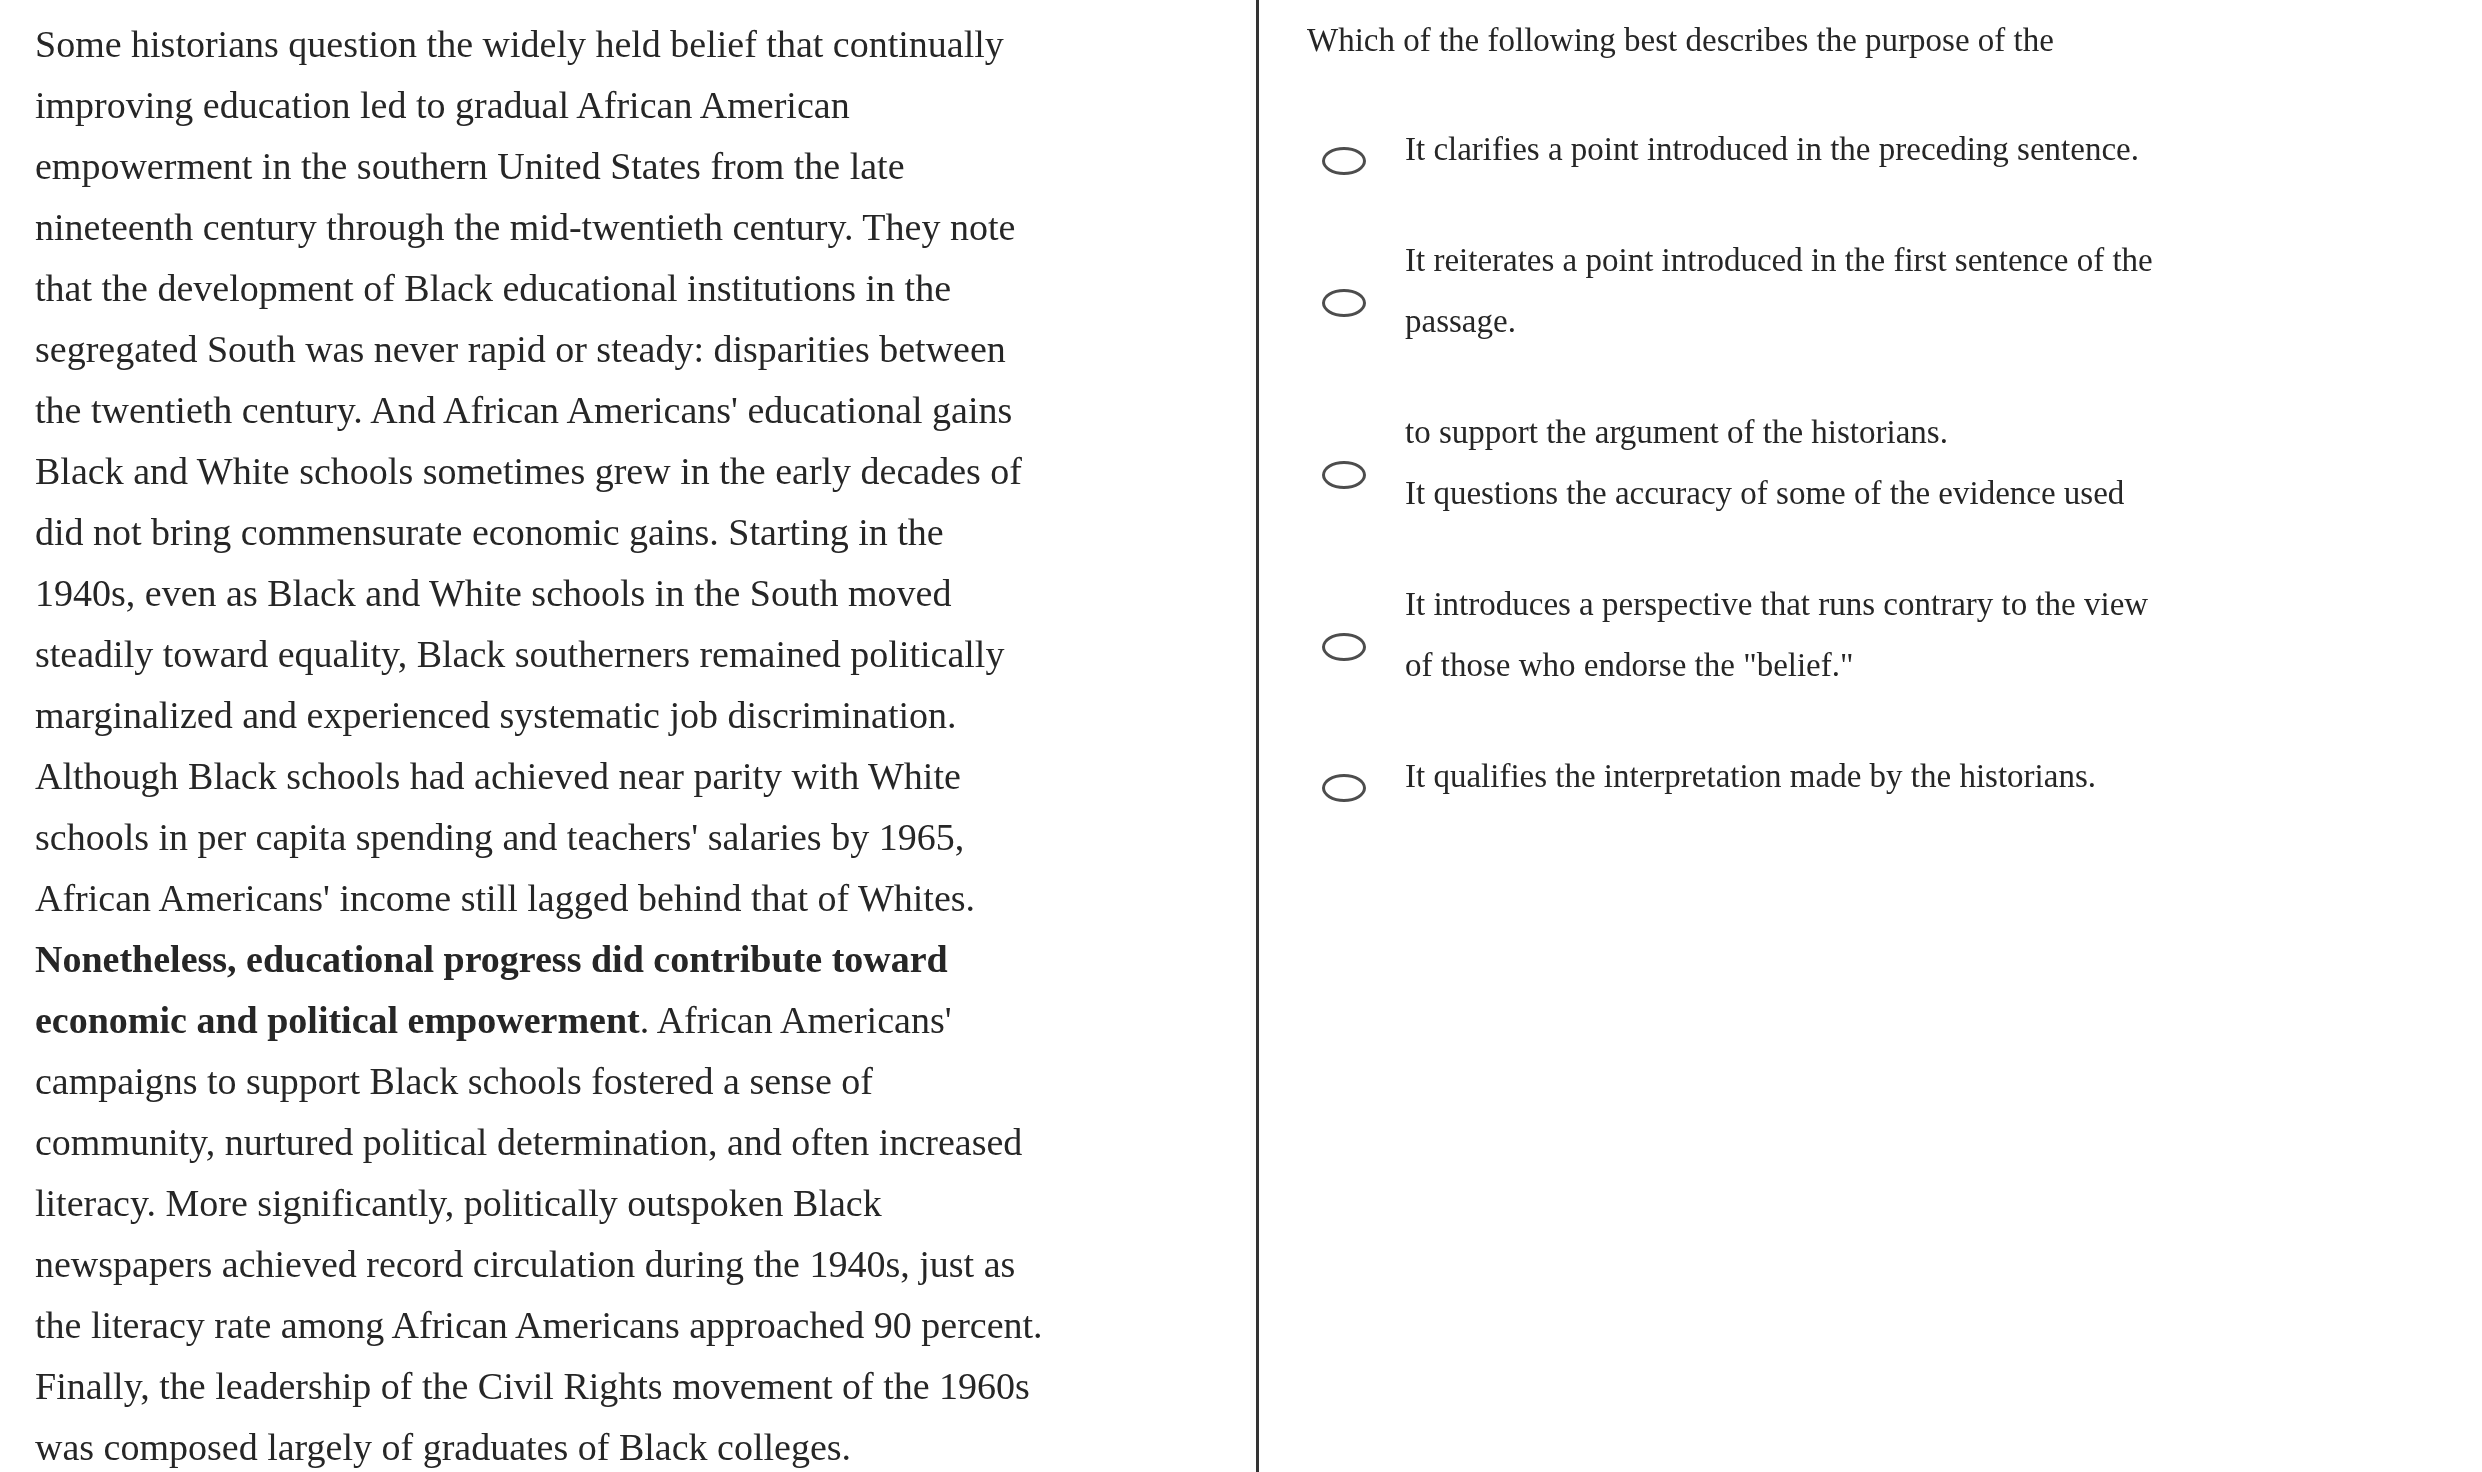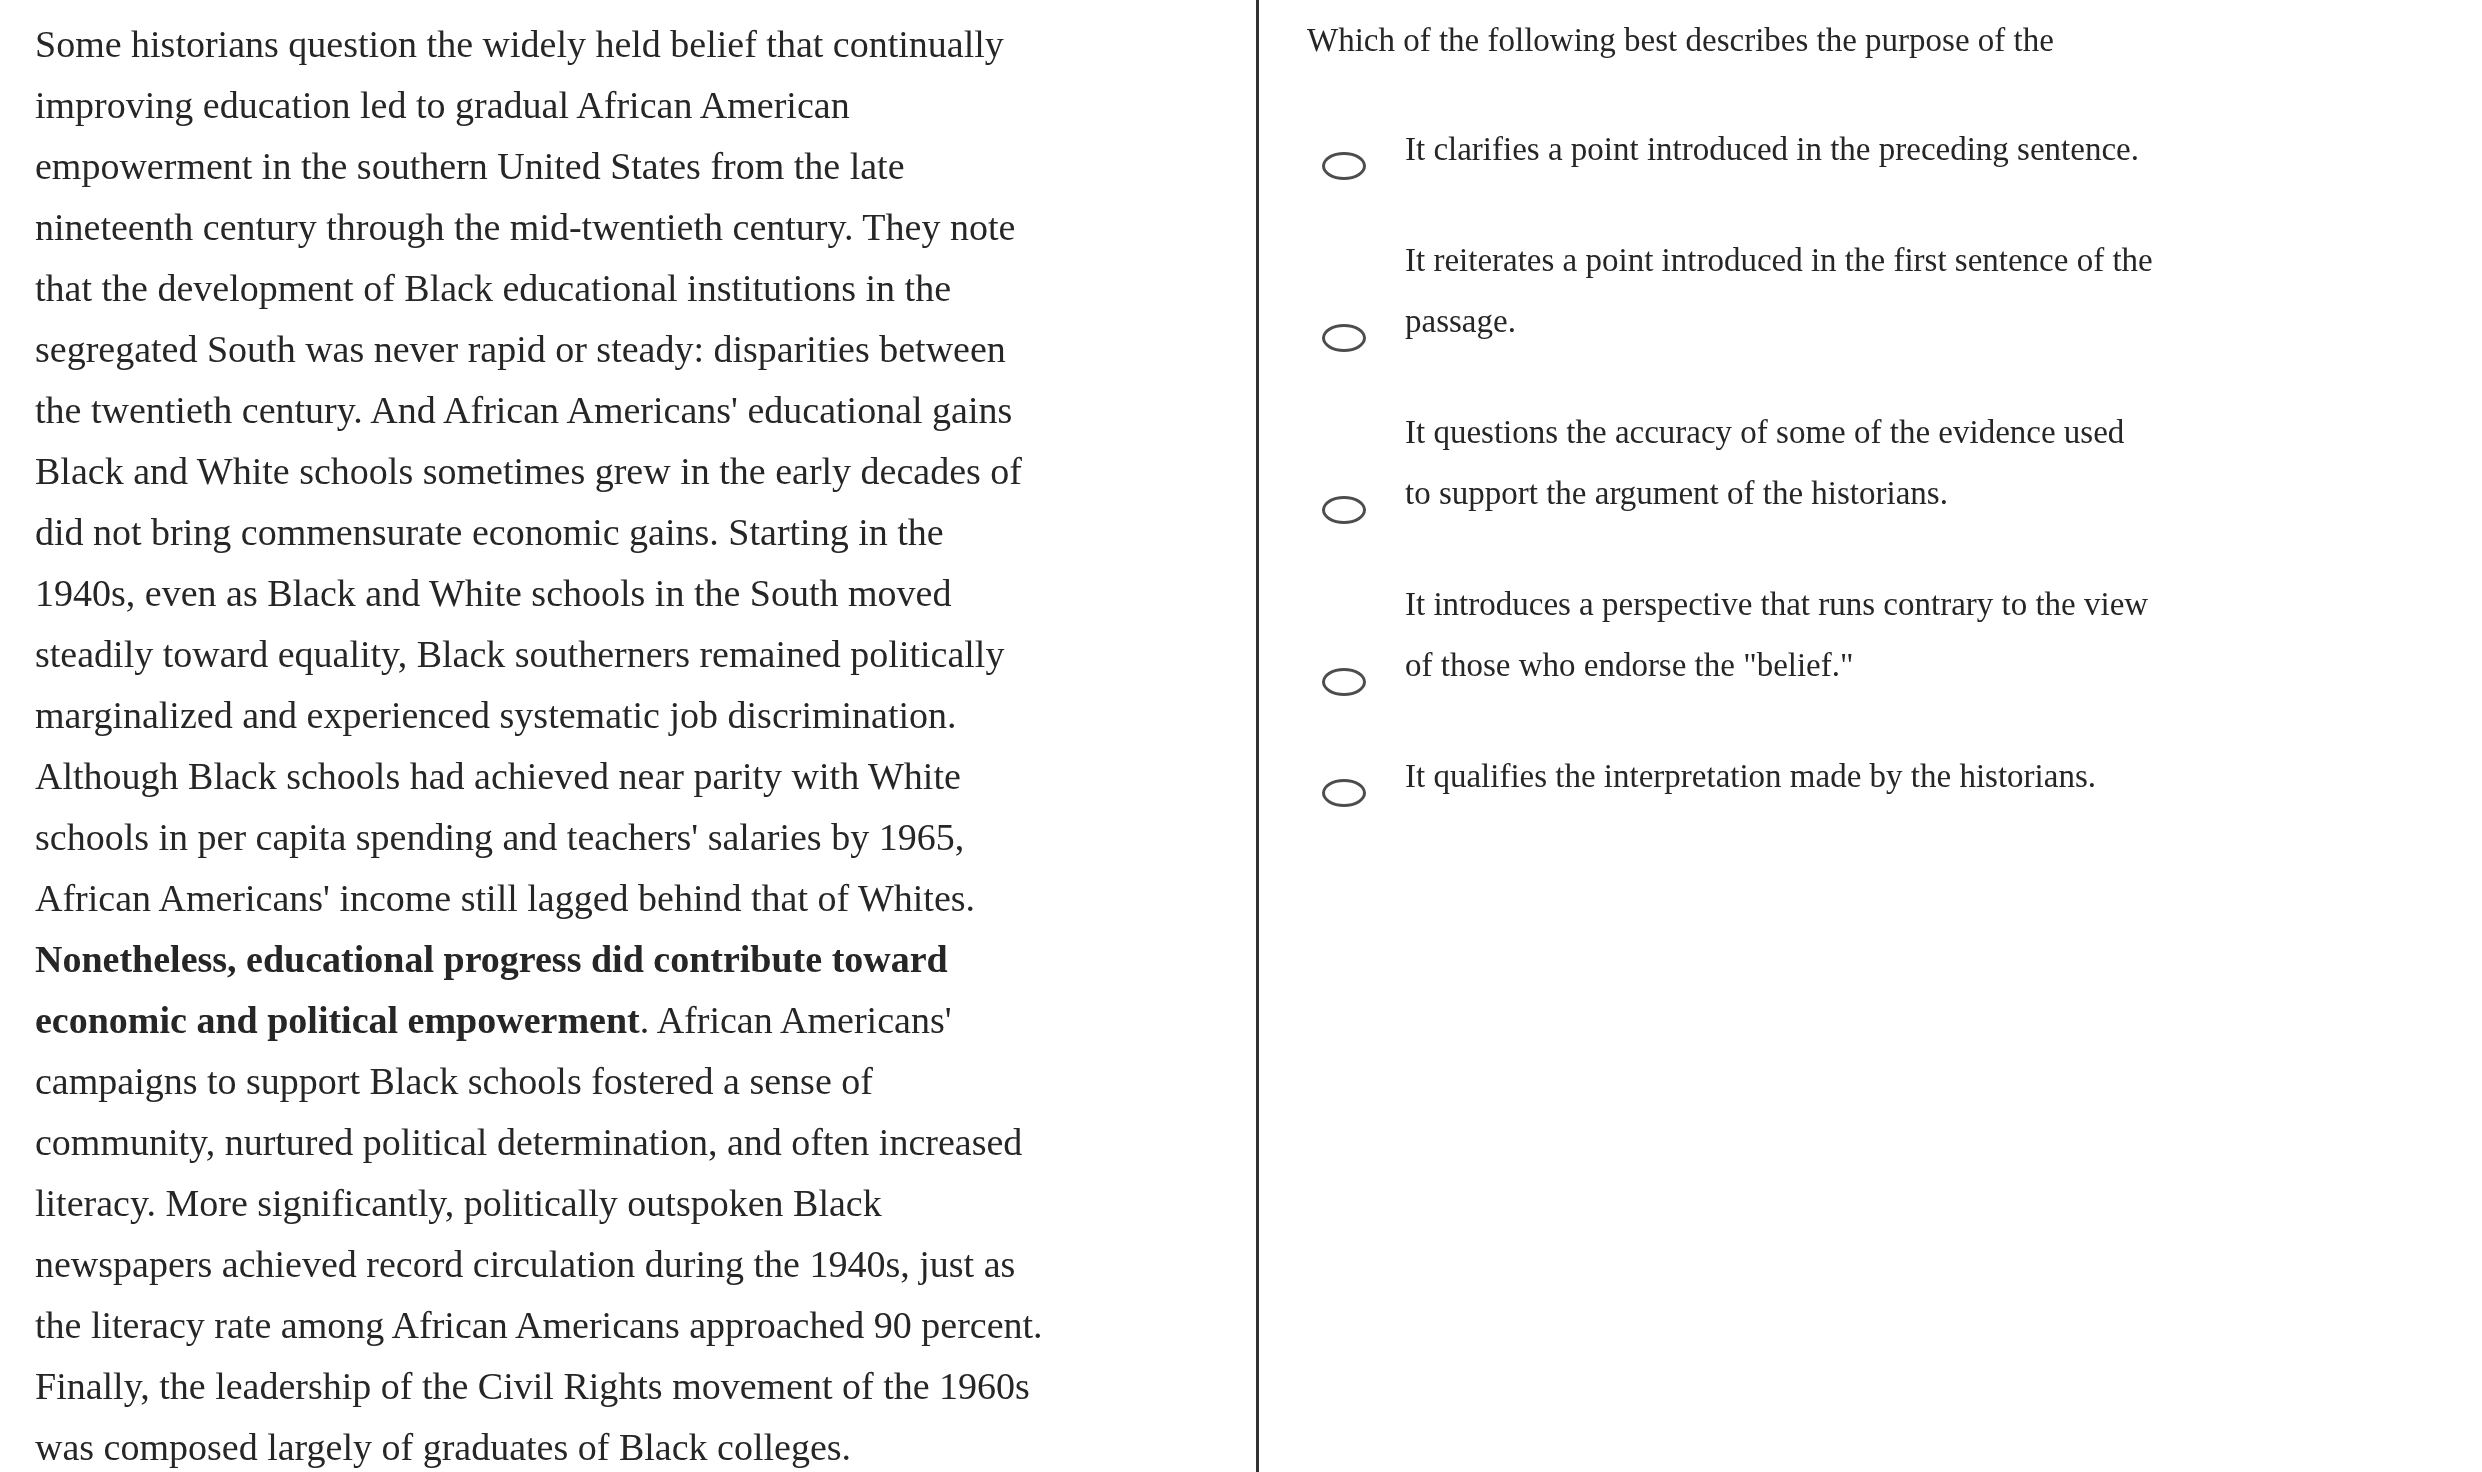--- a/index.html
+++ b/index.html
@@ -37,21 +37,21 @@
     position: absolute;
     left: 1307px;
     top: 10px;
     width: 1170px;
     font-size: 33px;
   }
   .qline { line-height: 61px; white-space: nowrap; }
   .options { margin-top: 48px; }
   .option {
     display: flex;
-    align-items: flex-end;
+    align-items: center;
     padding-left: 15px;
     margin-bottom: 50px;
     cursor: pointer;
   }
   .radio {
     flex: 0 0 auto;
     width: 38px;
     height: 22px;
     border: 3px solid var(--radio, #4d4d4d);
     border-radius: 50%;
@@ -107,22 +107,22 @@
         <div class="option" role="radio" aria-checked="false">
           <div class="radio"></div>
           <div class="otext">
             <div class="oline">It reiterates a point introduced in the first sentence of the</div>
             <div class="oline">passage.</div>
           </div>
         </div>
         <div class="option" role="radio" aria-checked="false">
           <div class="radio"></div>
           <div class="otext">
+            <div class="oline">to support the argument of the historians.</div>
             <div class="oline">It questions the accuracy of some of the evidence used</div>
-            <div class="oline">to support the argument of the historians.</div>
           </div>
         </div>
         <div class="option" role="radio" aria-checked="false">
           <div class="radio"></div>
           <div class="otext">
             <div class="oline">It introduces a perspective that runs contrary to the view</div>
             <div class="oline">of those who endorse the "belief."</div>
           </div>
         </div>
         <div class="option" role="radio" aria-checked="false">

